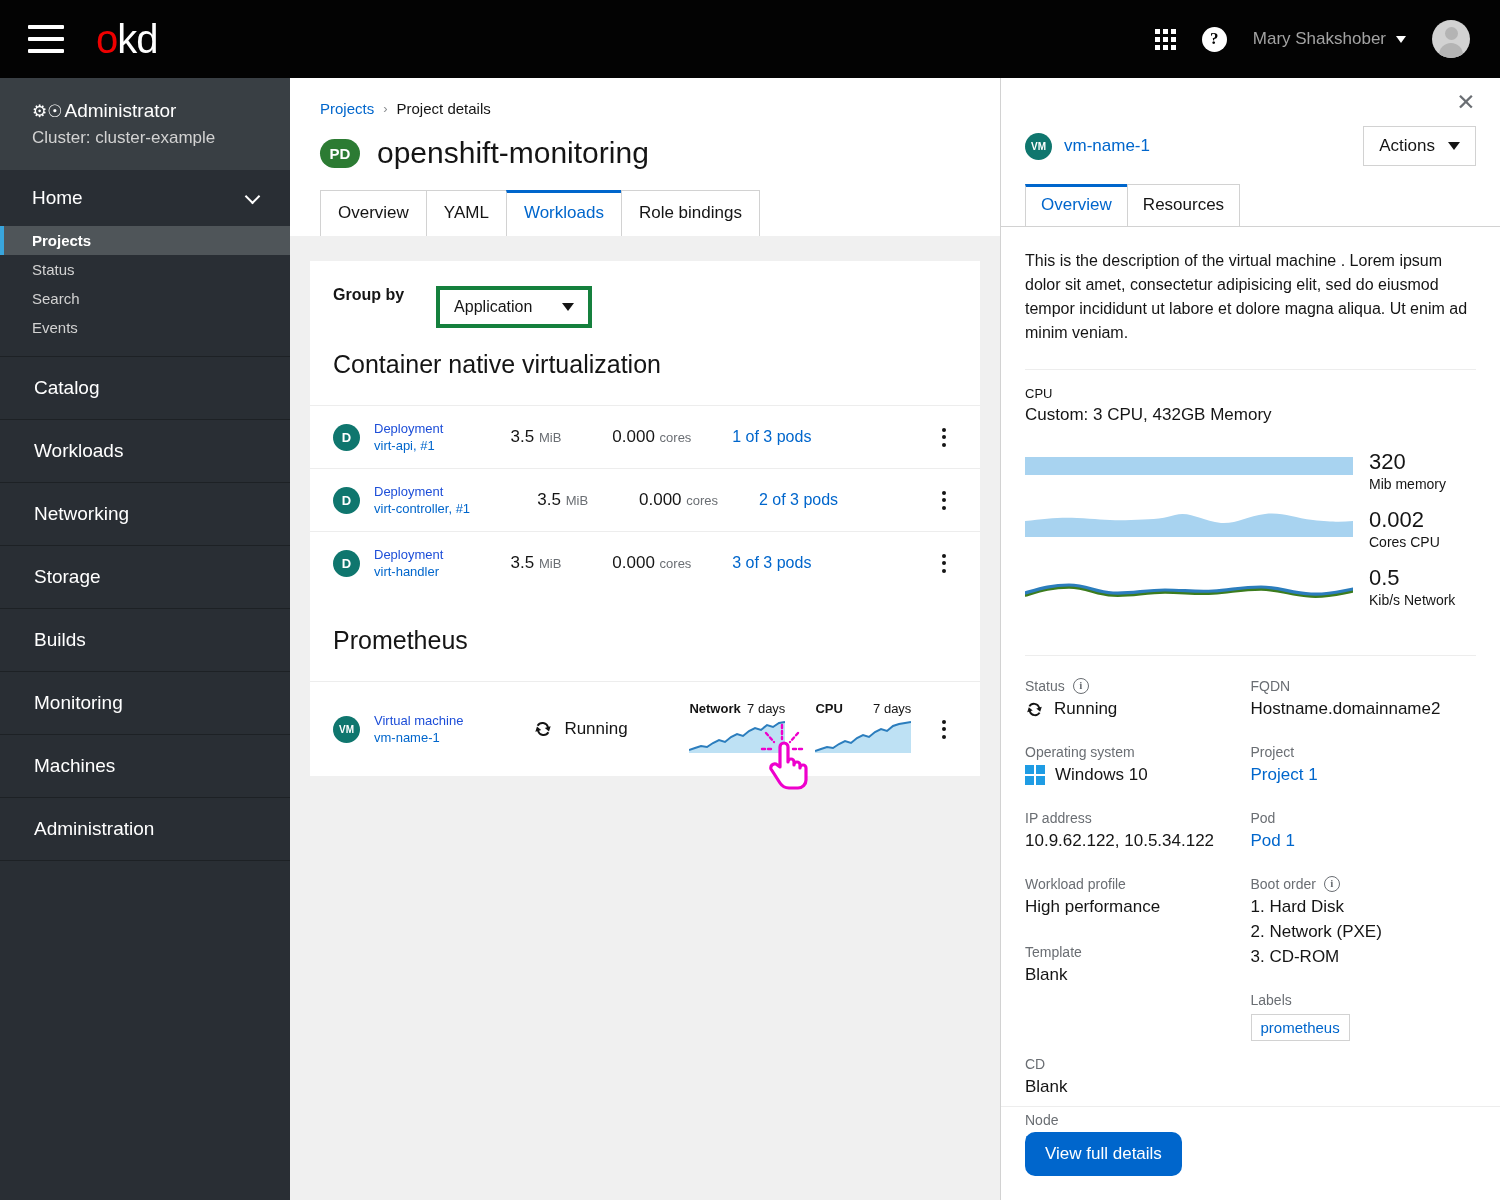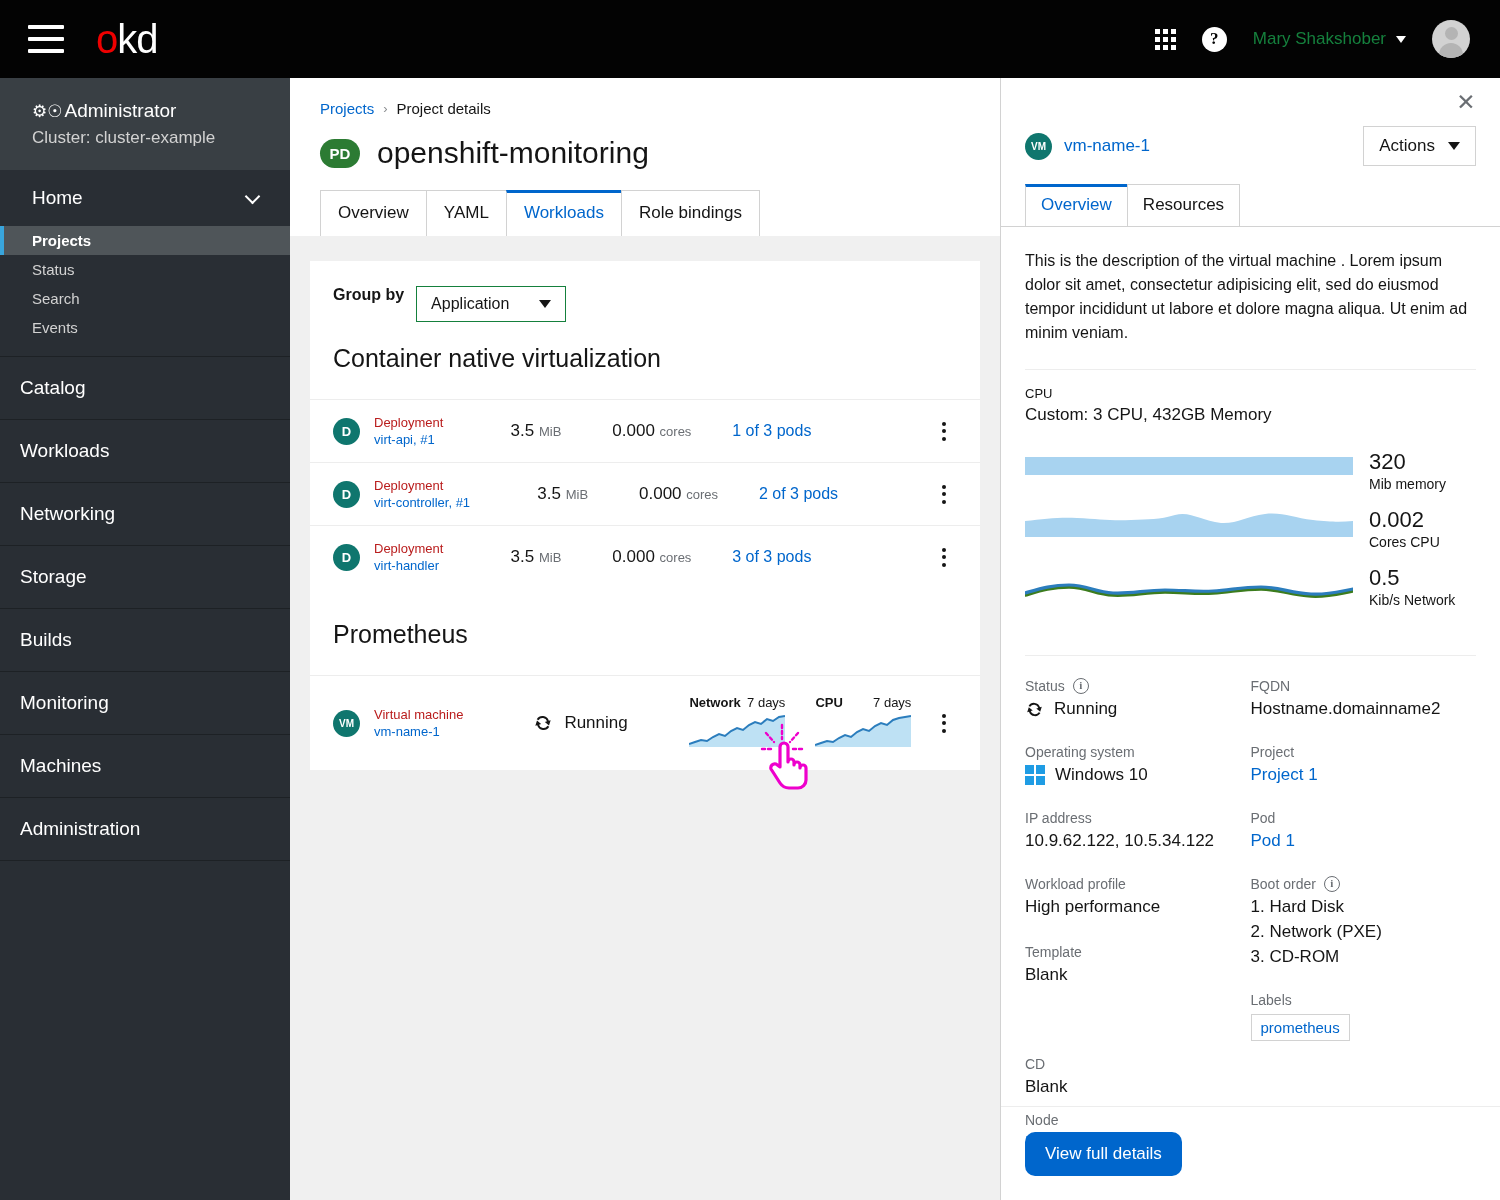--- a/index.html
+++ b/index.html
@@ -21,21 +21,21 @@
   .brand { margin-left: 32px; font-size: 40px; letter-spacing: -1px; color: #fff;
     font-weight: 400; line-height: 1; display: flex; align-items: baseline; }
   .brand .o { color: #e00; }
   .mh-right { margin-left: auto; display: flex; align-items: center; gap: 26px; padding-right: 30px; }
   .grid-icon { display: grid; grid-template-columns: repeat(3, 5px); grid-template-rows: repeat(3,5px);
     gap: 3px; cursor: pointer; }
   .grid-icon i { background: #fff; display: block; width: 5px; height: 5px; }
   .help-icon { width: 25px; height: 25px; border-radius: 50%; background: #fff; color: #030303;
     font-size: 17px; font-weight: bold; display: flex; align-items: center; justify-content: center;
     font-family: "Liberation Serif", serif; cursor: pointer; }
-  .user-name { color: #15803d; font-size: 17px; cursor: pointer; display: flex; align-items: center; gap: 10px; }
+  .user-name { color: #a3a3a3; font-size: 17px; cursor: pointer; display: flex; align-items: center; gap: 10px; }
   .caret-down { width: 0; height: 0; border-left: 5px solid transparent; border-right: 5px solid transparent;
     border-top: 7px solid #fff; }
   .avatar { width: 38px; height: 38px; border-radius: 50%; background: #d2d2d2; position: relative;
     overflow: hidden; cursor: pointer; }
   .avatar::before { content: ""; position: absolute; width: 13px; height: 13px; border-radius: 50%;
     background: #b4b4b4; top: 7px; left: 12.5px; }
   .avatar::after { content: ""; position: absolute; width: 24px; height: 15px; border-radius: 12px 12px 0 0;
     background: #b4b4b4; bottom: 0; left: 7px; }
 
   
@@ -46,21 +46,21 @@
   .gear-glyph { font-size: 17px; color: #fff; }
   .nav-section { border-bottom: 1px solid #1d2125; }
   .nav-top { padding: 17px 32px 17px 32px; color: #fff; font-size: 19px; display: flex;
     align-items: center; justify-content: space-between; cursor: pointer; }
   .chevron { width: 11px; height: 11px; border-right: 2.5px solid #fff; border-bottom: 2.5px solid #fff;
     transform: rotate(45deg); margin-bottom: 4px; }
   .home-children { padding-bottom: 14px; }
   .nav-sub { padding: 6px 32px; font-size: 15px; color: #d2d2d2; cursor: pointer; }
   .nav-sub.active { background: #4f5559; color: #fff; font-weight: bold; border-left: 4px solid #39a5dc;
     padding-left: 28px; }
-  .nav-item { padding: 20px 20px; color: #fff; font-size: 19px; cursor: pointer;
+  .nav-item { padding: 20px 34px; color: #fff; font-size: 19px; cursor: pointer;
     border-bottom: 1px solid #1d2125; }
 
   
   .main { position: absolute; top: 78px; left: 290px; width: 710px; height: 1122px;
     background: #f0f0f0; overflow: hidden; }
   .main-header { background: #fff; padding: 22px 30px 0 30px; }
   .breadcrumb { font-size: 15px; color: #151515; display: flex; align-items: center; gap: 9px; }
   .breadcrumb a { color: #06c; text-decoration: none; cursor: pointer; }
   .bc-sep { color: #8a8d90; font-size: 13px; }
   .page-title { display: flex; align-items: center; gap: 17px; margin-top: 19px; }
@@ -68,39 +68,39 @@
     font-size: 15px; font-weight: bold; display: flex; align-items: center; justify-content: center; }
   .title-text { font-size: 30px; font-weight: 400; color: #151515; }
   .tabs { display: flex; margin-top: 20px; }
   .tab { padding: 12px 17px 13px 17px; font-size: 17px; color: #151515; cursor: pointer;
     border: 1px solid #d2d2d2; border-bottom: none; background: #fff; margin-right: -1px; }
   .tab.active { color: #06c; border-top: 3px solid #06c; padding-top: 10px; font-weight: 400; }
 
   .card { background: #fff; margin: 25px 20px 0 20px; }
   .card-toolbar { display: flex; align-items: flex-start; padding: 25px 23px 22px 23px; }
   .group-by-label { font-size: 16px; font-weight: bold; margin-right: 12px; }
-  .select { border: 1px solid #15803d; background: #fff; padding: 8px 14px; font-size: 16px;
-    display: flex; align-items: center; gap: 30px; cursor: pointer; min-width: 136px; }
+  .select { border: 4px solid #15803d; background: #fff; padding: 8px 14px; font-size: 16px;
+    display: flex; align-items: center; gap: 30px; cursor: pointer; min-width: 136px; margin-left: 20px; }
   .select .caret { width: 0; height: 0; border-left: 6px solid transparent;
     border-right: 6px solid transparent; border-top: 8px solid #151515; }
   .filter-wrap { margin-left: auto; display: flex; }
   .filter-input { border: 1px solid #d2d2d2; padding: 9px 13px; font-size: 16px; width: 186px;
     outline: none; color: #151515; font-family: inherit; }
   .filter-input::placeholder { color: #8a8d90; }
   .search-btn { border: 1px solid #151515; background: #fff; width: 48px; display: flex;
     align-items: center; justify-content: center; cursor: pointer; }
 
   .group-title { font-size: 25px; font-weight: 400; padding: 0 23px 26px 23px; color: #151515; }
   .row { display: flex; align-items: center; padding: 15px 23px; border-top: 1px solid #ededed; }
   .res-badge { width: 27px; height: 27px; border-radius: 50%; background: #0f766e; color: #fff;
     font-size: 13px; font-weight: bold; display: flex; align-items: center; justify-content: center;
     flex: 0 0 auto; }
   .res-badge.vm { font-size: 10px; }
   .res-info { margin-left: 14px; }
-  .res-kind { font-size: 13px; color: #b91c1c; }
+  .res-kind { font-size: 13px; color: #1d4ed8; }
   .res-name { font-size: 13px; color: #06c; cursor: pointer; margin-top: 2px; }
   .metric-mem { width: 118px; text-align: right; font-size: 17px; }
   .metric-cpu { width: 130px; text-align: right; font-size: 17px; }
   .metric-unit { font-size: 13px; color: #6a6e73; }
   .pods-link { width: 120px; text-align: right; font-size: 16px; color: #06c; cursor: pointer; }
   .kebab { margin-left: auto; width: 26px; display: flex; flex-direction: column; align-items: center;
     gap: 3.5px; cursor: pointer; padding: 6px 0; }
   .kebab i { width: 4px; height: 4px; border-radius: 50%; background: #151515; display: block; }
 
   .status-cell { display: flex; align-items: center; gap: 11px; font-size: 17px; width: 148px;

